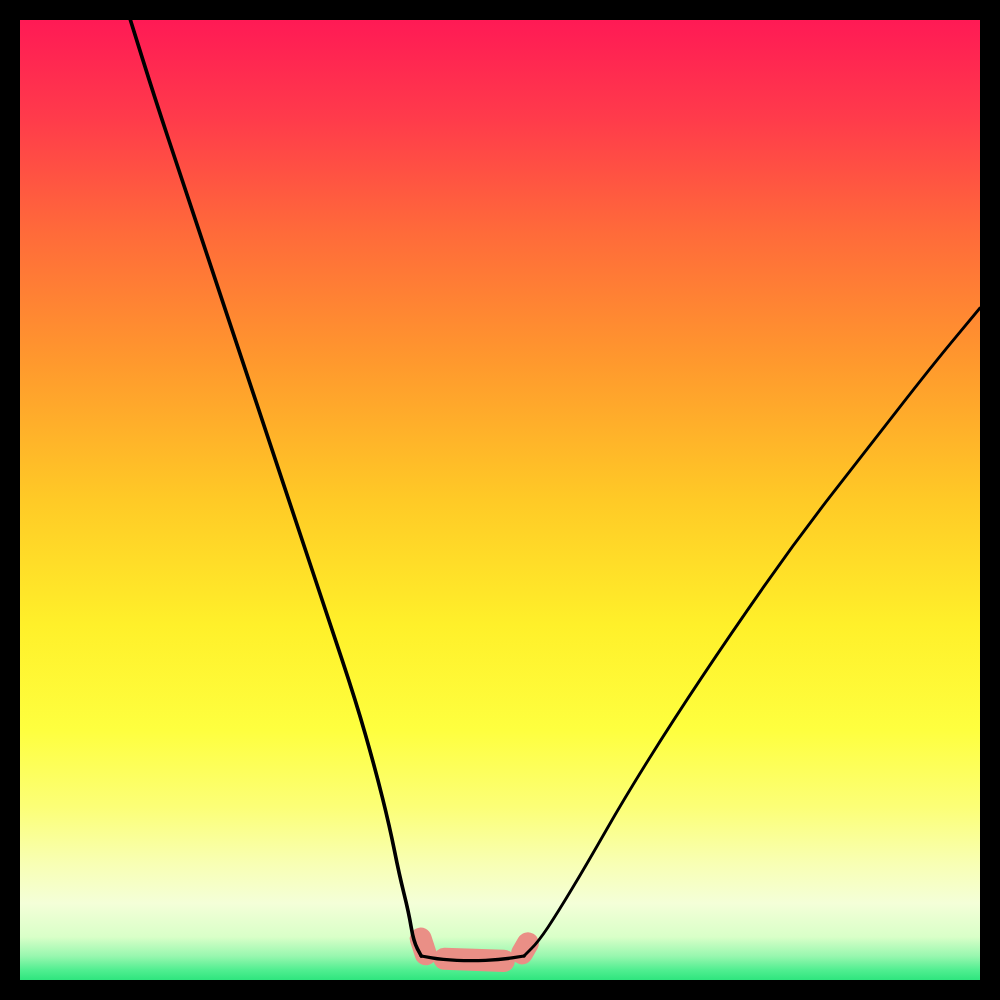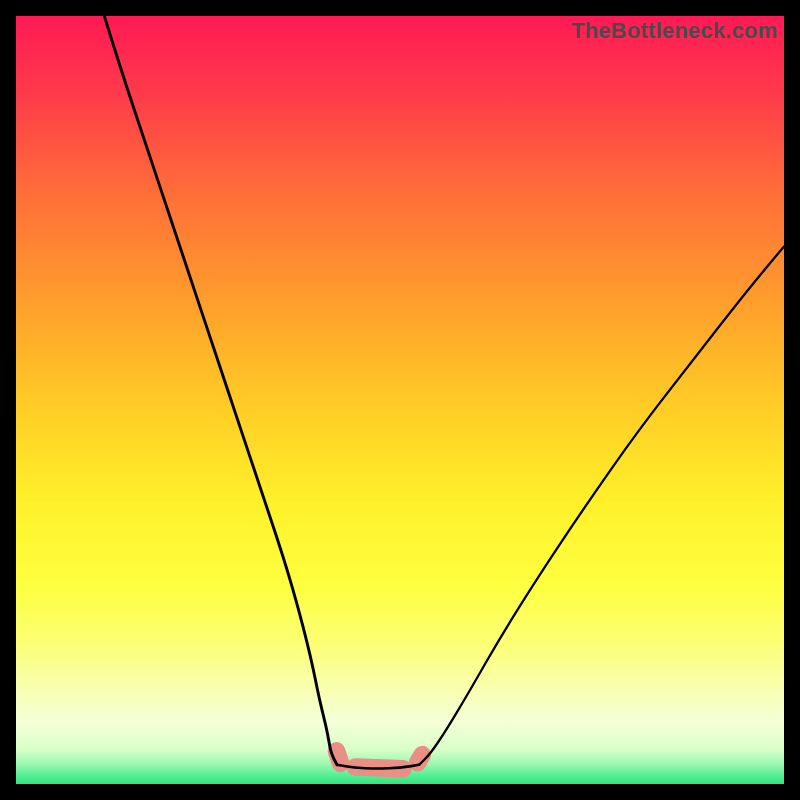--- a/index.html
+++ b/index.html
@@ -84,15 +84,14 @@
       <g id="salmon-group">
           <rect x="-2.000" y="-1.150" width="4.000" height="2.300" rx="1.150" ry="1.150" fill="#ea8f86" transform="translate(42.000 96.500) rotate(72)"></rect>
           <rect x="-4.250" y="-1.150" width="8.500" height="2.300" rx="1.150" ry="1.150" fill="#ea8f86" transform="translate(47.300 97.900) rotate(2)"></rect>
           <rect x="-1.750" y="-1.150" width="3.500" height="2.300" rx="1.150" ry="1.150" fill="#ea8f86" transform="translate(52.600 96.700) rotate(-60)"></rect>
         </g>
       <path id="left-branch-path" fill="none" stroke-width="0.38" stroke-linecap="round" stroke="#000000" d="M 11.500 0.000 Q 11.500 0.000 12.750 4.000 Q 14.000 8.000 15.500 12.500 Q 17.000 17.000 18.500 21.500 Q 20.000 26.000 21.500 30.500 Q 23.000 35.000 24.500 39.500 Q 26.000 44.000 27.500 48.500 Q 29.000 53.000 30.500 57.500 Q 32.000 62.000 33.500 66.500 Q 35.000 71.000 36.000 74.500 Q 37.000 78.000 37.750 81.000 Q 38.500 84.000 39.000 86.500 Q 39.500 89.000 40.000 91.000 Q 40.500 93.000 40.750 94.500 Q 41.000 96.000 41.400 96.750 L 41.800 97.500"></path>
       <path id="right-branch-path" fill="none" stroke-width="0.30" stroke-linecap="round" stroke="#000000" d="M 52.500 97.500 Q 52.500 97.500 53.250 96.750 Q 54.000 96.000 55.000 94.500 Q 56.000 93.000 57.500 90.500 Q 59.000 88.000 61.000 84.500 Q 63.000 81.000 65.500 77.000 Q 68.000 73.000 71.000 68.500 Q 74.000 64.000 77.500 59.000 Q 81.000 54.000 84.500 49.500 Q 88.000 45.000 91.500 40.500 Q 95.000 36.000 97.500 33.000 L 100.000 30.000"></path>
       <path id="valley-path" fill="none" stroke-width="0.34" stroke-linecap="round" stroke="#000000" d="M 41.800 97.500 Q 41.800 97.500 42.900 97.700 Q 44.000 97.900 45.500 97.950 Q 47.000 98.000 48.500 97.950 Q 50.000 97.900 51.250 97.700 L 52.500 97.500"></path>
     </svg>
 
-    <div class="watermark">TheBottleneck.com</div>
   </div>
 </div>
 
 </body></html>

